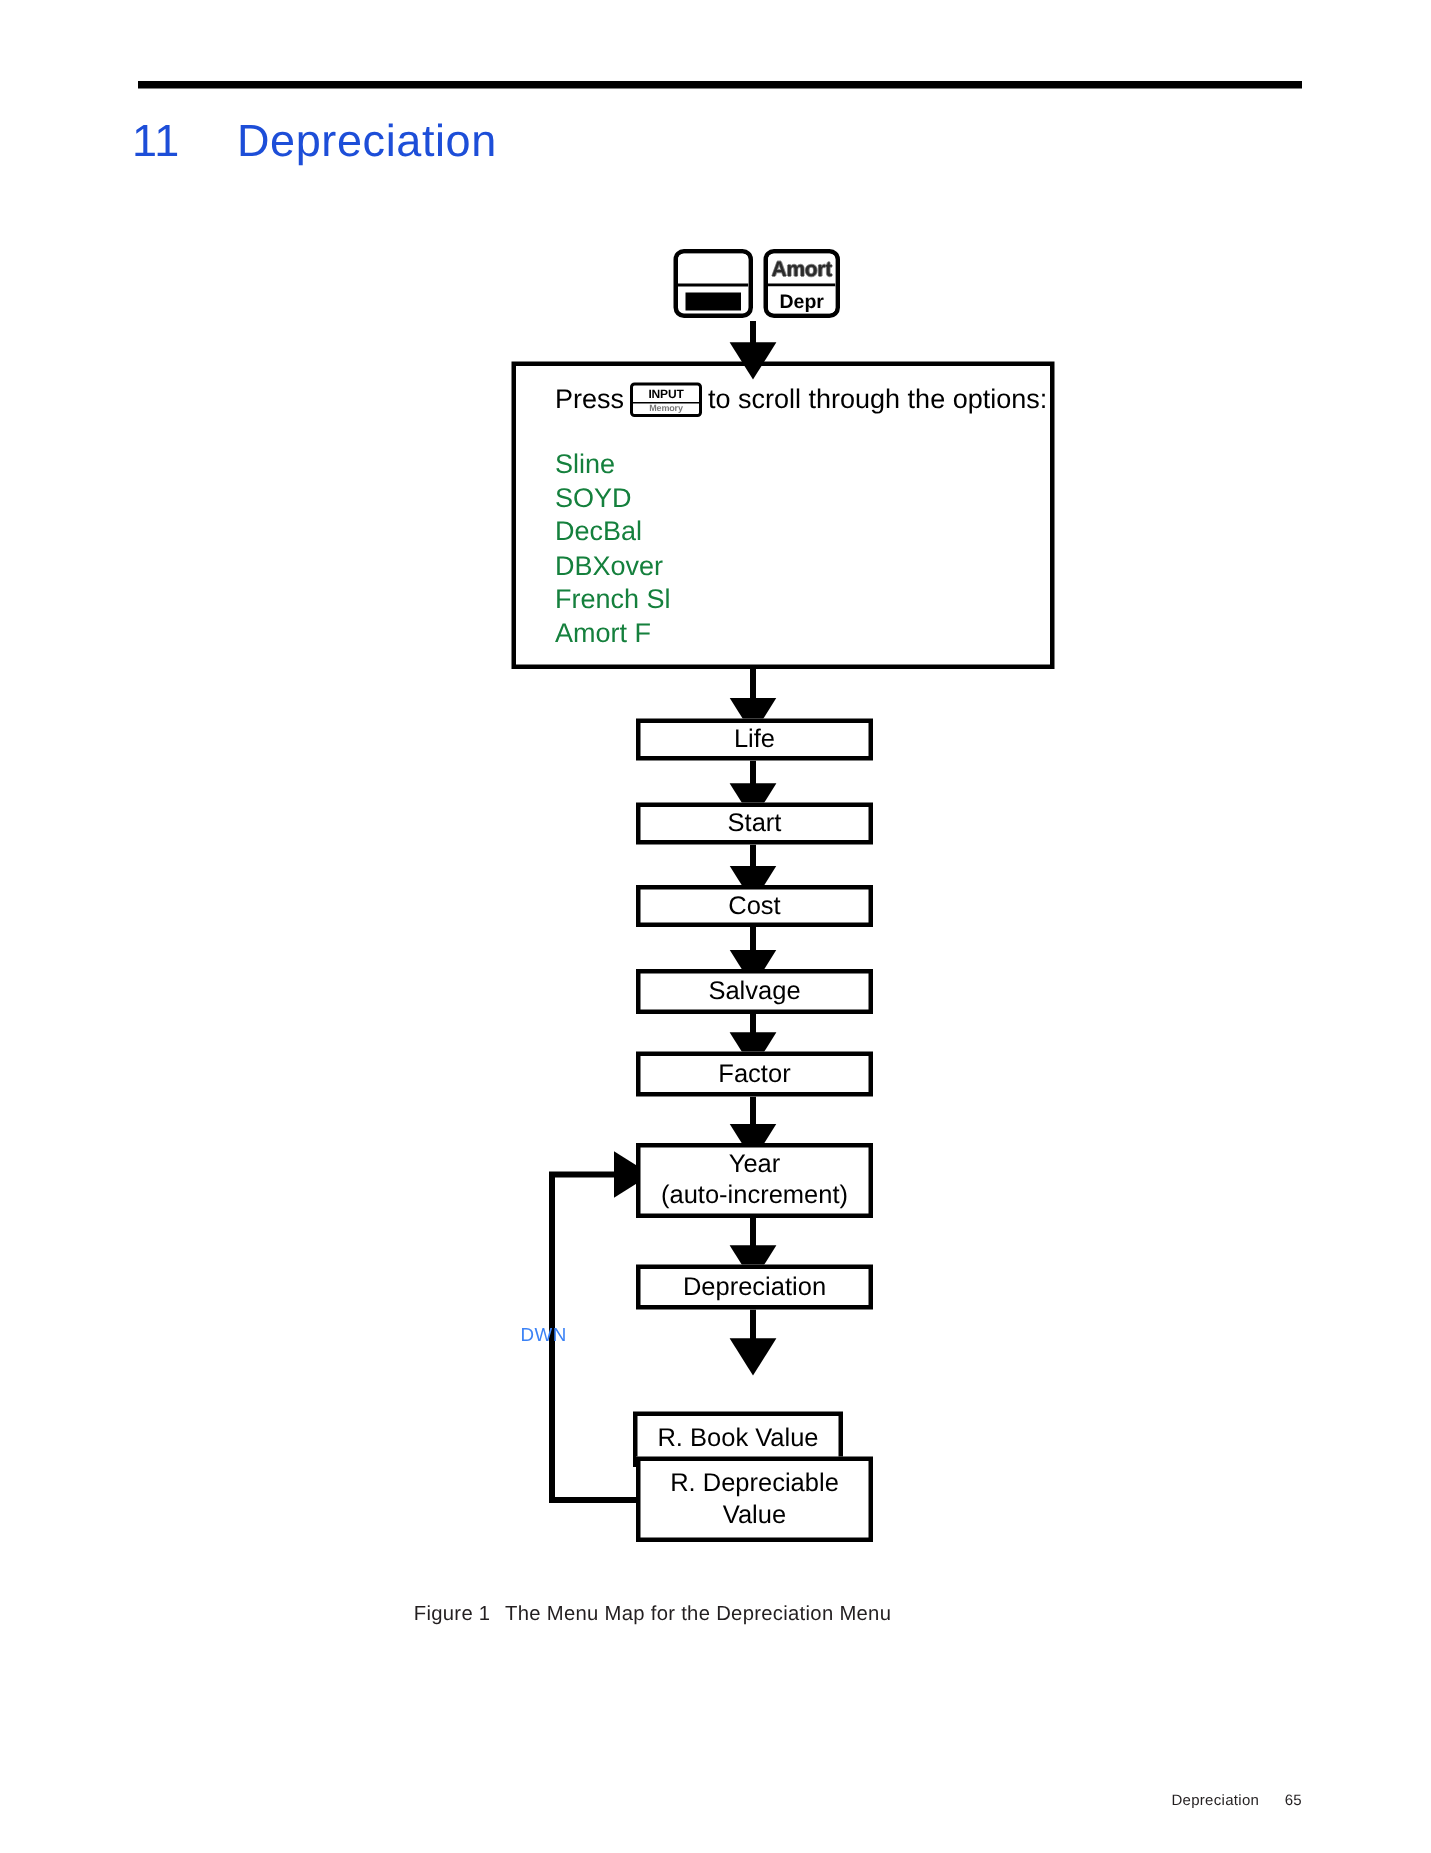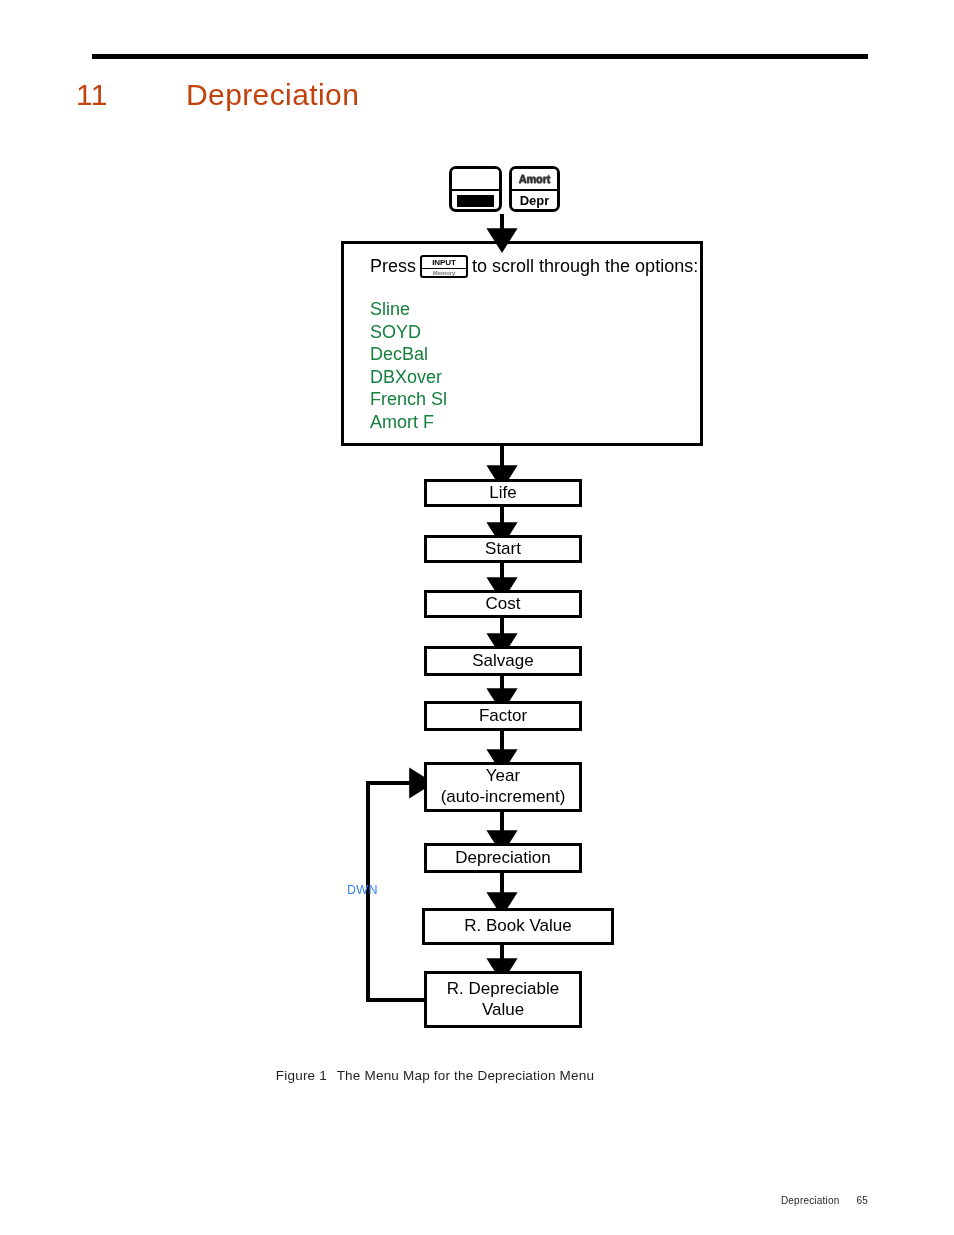--- a/index.html
+++ b/index.html
@@ -20,30 +20,29 @@
   #header-rule {
     position: absolute;
     left: 92px;
     top: 54px;
     width: 776px;
     height: 5px;
     background: #000;
   }
   #page-title {
     position: absolute;
-    left: 76px;
+    left: 88px;
     top: 70px;
     width: 700px;
     height: 50px;
     font-size: 30px;
     letter-spacing: 0.4px;
-    color: #c2410c;
-    display: flex;
-    align-items: center;
-    gap: 40px;
+    color: #1d4ed8;
+    display: flex;
+    align-items: center;
   }
   #page-title .chap-num {
     display: inline-block;
     width: 70px;
     font-size: 30px;
   }
   #page-title .chap-name {
     font-size: 30px;
   }
 
@@ -83,21 +82,21 @@
     width: 51px;
     height: 46px;
   }
   #key-amort .k-top {
     position: absolute;
     left: 0; top: 0; right: 0;
     height: 20px;
     display: flex;
     align-items: center;
     justify-content: center;
-    font-size: 11px;
+    font-size: 14px;
     font-weight: bold;
     letter-spacing: -0.2px;
     color: #2b2b2b;
     text-shadow: 0.6px 0 0 #8a8a8a, -0.6px 0 0 #8a8a8a, 0 0.6px 0 #8a8a8a, 0 -0.6px 0 #8a8a8a;
     border-bottom: 2px solid #000;
     background: #fff;
   }
   #key-amort .k-bot {
     position: absolute;
     left: 0; top: 22px; right: 0; bottom: 0;
@@ -206,21 +205,21 @@
   #options-list div { white-space: nowrap; }
 
   
   #box-life      { left: 424px; top: 479px;  width: 158px; height: 28px; }
   #box-start     { left: 424px; top: 535px;  width: 158px; height: 28px; }
   #box-cost      { left: 424px; top: 590px;  width: 158px; height: 28px; }
   #box-salvage   { left: 424px; top: 646px;  width: 158px; height: 30px; }
   #box-factor    { left: 424px; top: 701px;  width: 158px; height: 30px; }
   #box-year      { left: 424px; top: 762px;  width: 158px; height: 50px; }
   #box-depr      { left: 424px; top: 843px;  width: 158px; height: 30px; }
-  #box-rbv       { left: 422px; top: 908px;  width: 192px; height: 37px; }
+  #box-rbv       { left: 422px; top: 941px;  width: 140px; height: 37px; }
   #box-rdv       { left: 424px; top: 971px;  width: 158px; height: 57px; }
 
   
   #figure-caption {
     position: absolute;
     left: 0;
     top: 1068px;
     width: 870px;
     text-align: center;
     font-size: 13.5px;

